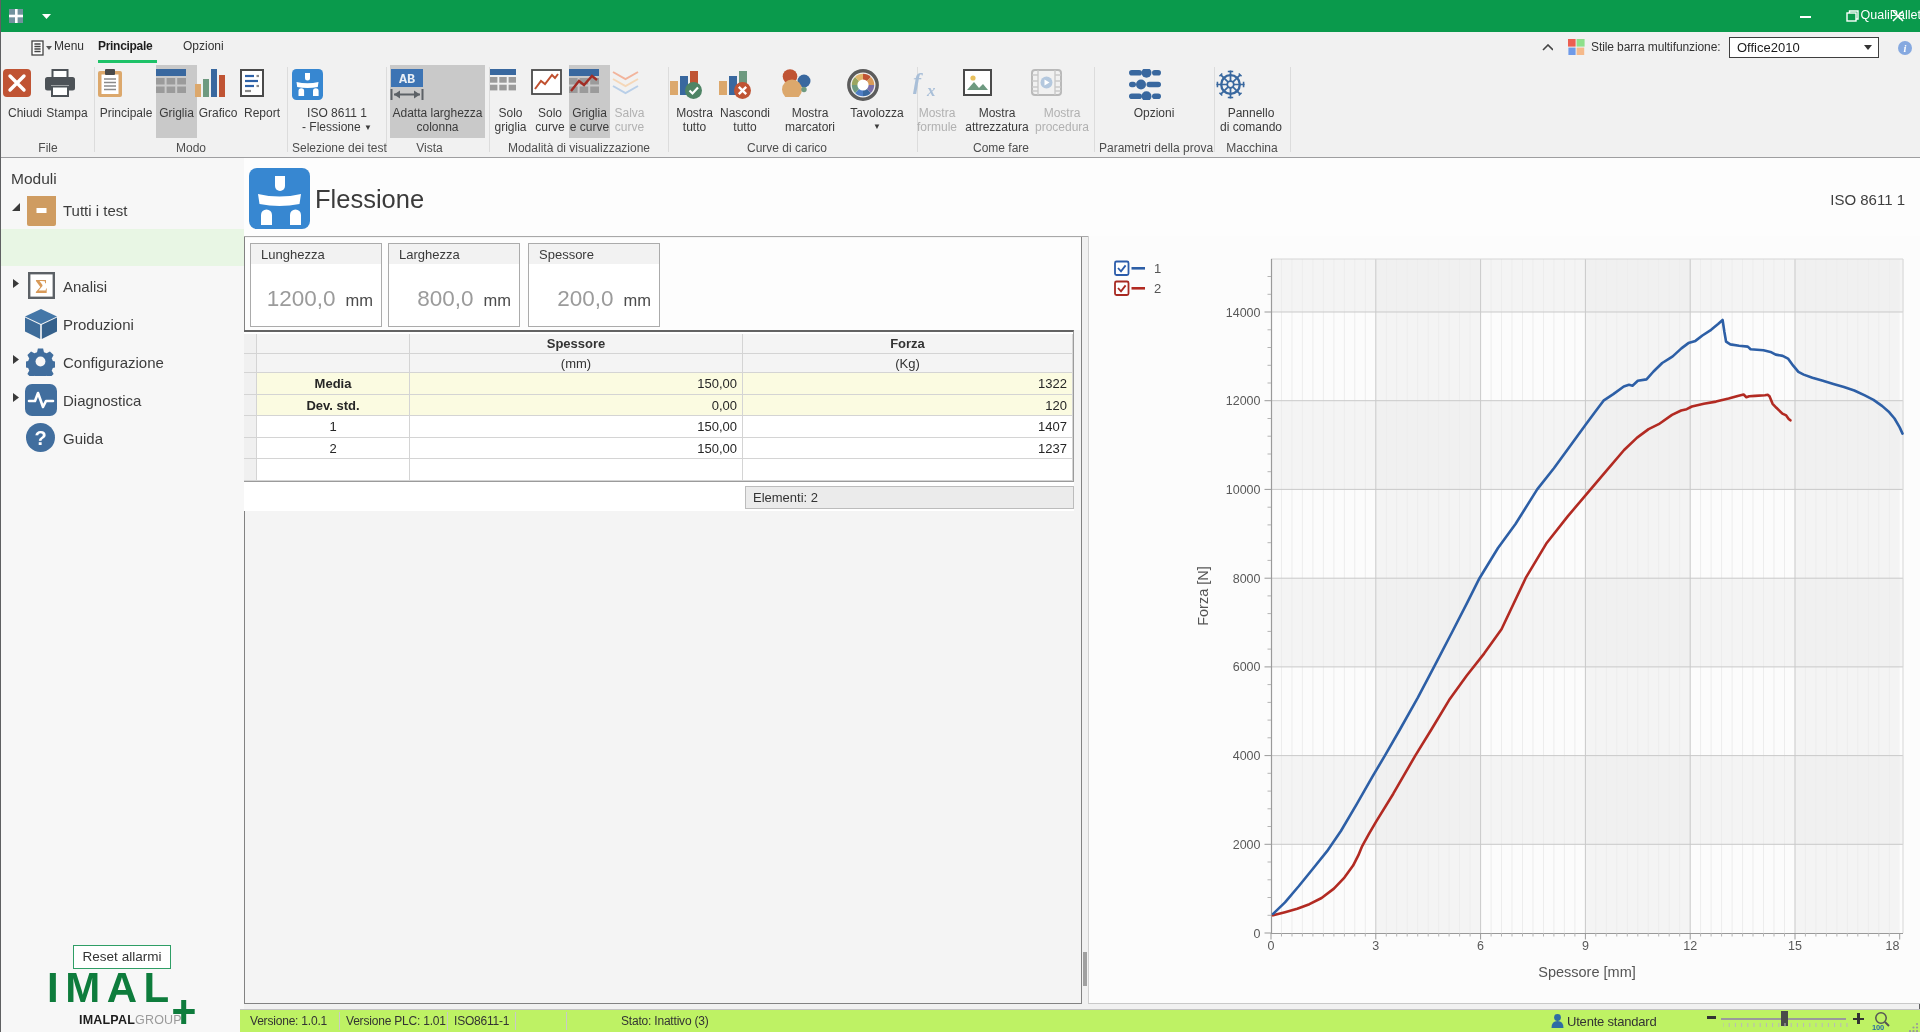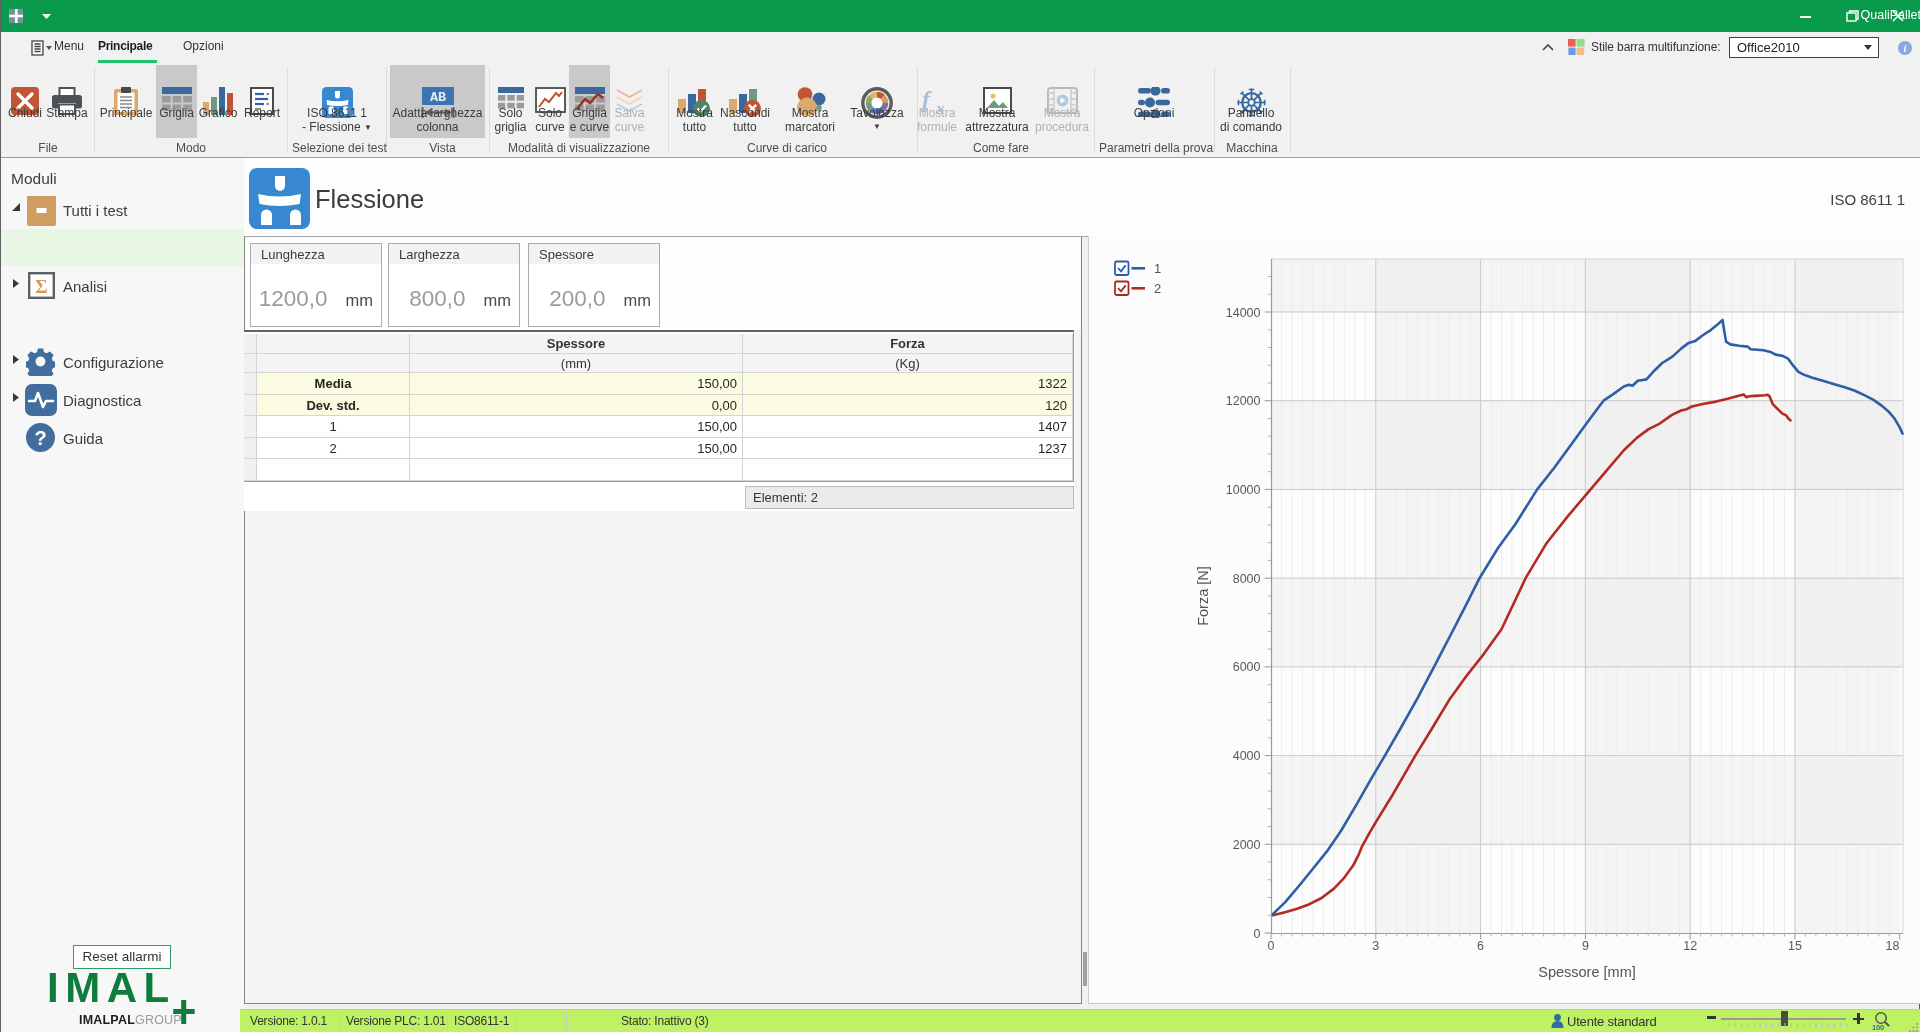--- a/index.html
+++ b/index.html
@@ -8,36 +8,36 @@
 
 #titlebar{position:absolute;left:0;top:0;width:1920px;height:32px;background:#0a9a4c}
 #titlebar .title{position:absolute;left:0;right:0;top:8px;text-align:right;color:#fff;font-size:12.5px}
 
 #menurow{position:absolute;left:0;top:32px;width:1920px;height:31px;background:#f1f1f1}
 .tab{position:absolute;top:7px;font-size:12px;color:#333}
 
 #ribbon{position:absolute;left:0;top:63px;width:1920px;height:95px;background:#f1f1f1;border-bottom:1px solid #9e9ea0}
 .rsep{position:absolute;top:4px;width:1px;height:85px;background:#dcdcdc}
 .rbtn{position:absolute;top:2px;height:75px;text-align:center;font-size:12px;color:#3b3b3b;line-height:14px}
-.rbtn .ric{height:41px;display:flex;align-items:flex-start;justify-content:center;padding-top:22px}
+.rbtn .ric{height:41px;display:flex;align-items:flex-start;justify-content:flex-start;padding-top:4px}
 .rbtn.pressed{background:#c9c9c9;height:73px}
 .rbtn.disabled{color:#b1b1b1}
 .glabel{position:absolute;top:78px;font-size:12px;color:#4d4d4d;text-align:center;white-space:nowrap}
 
 #sidebar{position:absolute;left:0;top:158px;width:243px;height:874px;background:#f7f7f7}
 .trow{position:absolute;left:0;width:243px;height:38px;font-size:15px;color:#3d3d3d}
 .trow .lbl{position:absolute;left:62px;top:10px}
 
 #content{position:absolute;left:243px;top:158px;width:838px;height:846px;background:#f4f4f4;border-left:1px solid #828282;border-right:1px solid #828282;border-bottom:1px solid #828282}
 #headerband{position:absolute;left:243px;top:158px;width:1677px;height:79px;background:#fdfdfd;border-bottom:1px solid #a8a8a8}
 .fieldbox{position:absolute;top:243px;width:132px;height:84px;background:#fff;border:1px solid #ababab}
 .fieldbox .fh{height:20px;background:#f2f2f2;font-size:13px;color:#3a3a3a;padding:3px 0 0 10px}
 .fieldbox .fv{position:absolute;right:8px;top:42px;display:flex;align-items:baseline}
 .fieldbox .num{font-size:22.5px;color:#9b9b9b}
-.fieldbox .unit{font-size:16.5px;color:#4b4b4b;margin-left:18px}
+.fieldbox .unit{font-size:16.5px;color:#4b4b4b;margin-left:10px}
 
 #grid{position:absolute;left:243px;top:330px;width:830px;height:179px;border-top:2px solid #636363;border-right:1px solid #9b9b9b;border-bottom:1px solid #9b9b9b;background:#fff;font-size:13px;color:#262626}
 .gc{position:absolute;border-right:1px solid #d4d4d4;border-bottom:1px solid #d4d4d4;overflow:hidden;white-space:nowrap}
 .ghead{background:#f4f4f4;text-align:center;color:#333}
 .gind{background:#f0f0f0}
 .yel{background:#fbfbe1}
 .num-r{text-align:right;padding-right:5px}
 .ctr{text-align:center}
 
 #chartpanel{position:absolute;left:1087px;top:236px;width:833px;height:768px;background:#fcfcfc;border-left:1px solid #d0d0d0;border-bottom:1px solid #c9c9c9}
@@ -185,21 +185,21 @@
             <rect x="1" y="0" width="32" height="18" fill="#3d74b4"></rect>
             <text x="17" y="14" text-anchor="middle" font-size="13.5" font-weight="bold" fill="#e8eef5" font-family="Liberation Mono">AB</text>
             <g stroke="#5c6166" stroke-width="2">
               <path d="M1.5 20 v11 M32.5 20 v11"></path>
               <path d="M4 25.5 h26"></path>
             </g>
             <path d="M4 25.5 l6 -4 v8 Z M30 25.5 l-6 -4 v8 Z" fill="#5c6166"></path>
           </svg>
   </div>Adatta larghezza<br>colonna</div>
   <div class="rsep" style="left:488px"></div>
-  <div class="glabel" style="left:394px;width:95px">Vista</div>
+  <div class="glabel" style="left:381px;width:95px">Vista</div>
 
   <div class="rbtn" style="left:489px;width:41px"><div class="ric">
     <svg width="26" height="23">
             <rect width="26" height="6" fill="#39689f"></rect>
             <g fill="#9b9b9b">
               <rect x="0" y="8" width="7.4" height="5.7"></rect>
               <rect x="9.3" y="8" width="7.4" height="5.7"></rect>
               <rect x="18.6" y="8" width="7.4" height="5.7"></rect>
               <rect x="0" y="15.7" width="7.4" height="5.7"></rect>
               <rect x="9.3" y="15.7" width="7.4" height="5.7"></rect>
@@ -356,20 +356,28 @@
   <div class="abs" style="left:0px;top:71px;width:243px;height:37px;background:#e8f6e4"></div>
   <div class="trow" style="top:110px">
     <svg class="abs" style="left:11px;top:10px" width="8" height="11">
           <path d="M1 1 L7 5.5 L1 10 Z" fill="#3a3a3a"></path>
         </svg>
     <svg class="abs" style="left:27px;top:4px" width="27" height="27">
           <rect x="1.2" y="1.2" width="24.6" height="24.6" fill="#fff" stroke="#5c6166" stroke-width="2.4"></rect>
           <text x="13.5" y="20.5" text-anchor="middle" font-size="19" font-weight="bold" fill="#d89a59" font-family="Liberation Serif">Σ</text>
         </svg>
     <div class="lbl">Analisi</div>
+  </div>
+  <div class="trow" style="top:148px">
+    <svg class="abs" style="left:23px;top:2px" width="34" height="32">
+          <path d="M17 1 L33 8.5 L17 16 L1 8.5 Z" fill="#4477a8"></path>
+          <path d="M1 9.5 L16.2 16.7 V31 L1 23.5 Z" fill="#3d6c9a"></path>
+          <path d="M33 9.5 L17.8 16.7 V31 L33 23.5 Z" fill="#35618c"></path>
+        </svg>
+    <div class="lbl">Produzioni</div>
   </div>
   <div class="trow" style="top:186px">
     <svg class="abs" style="left:11px;top:10px" width="8" height="11">
           <path d="M1 1 L7 5.5 L1 10 Z" fill="#3a3a3a"></path>
         </svg>
     <svg class="abs" style="left:25px;top:3px" width="29" height="29" viewBox="0 0 100 100">
           <path fill="#416e9e" d="M41 5 h18 l3 13 a34 34 0 0 1 9 3.7 l11.5-6.5 12.7 12.7 -6.5 11.5 a34 34 0 0 1 3.7 9 l13 3 v18 l-13 3 a34 34 0 0 1 -3.7 9 l6.5 11.5 -12.7 12.7 -11.5 -6.5 a34 34 0 0 1 -9 3.7 l-3 13 h-18 l-3 -13 a34 34 0 0 1 -9 -3.7 l-11.5 6.5 -12.7 -12.7 6.5 -11.5 a34 34 0 0 1 -3.7 -9 l-13 -3 v-18 l13 -3 a34 34 0 0 1 3.7 -9 l-6.5 -11.5 12.7 -12.7 11.5 6.5 a34 34 0 0 1 9 -3.7 Z"></path>
           <circle cx="50" cy="50" r="17" fill="#f7f7f7"></circle>
         </svg>
     <div class="lbl">Configurazione</div>

